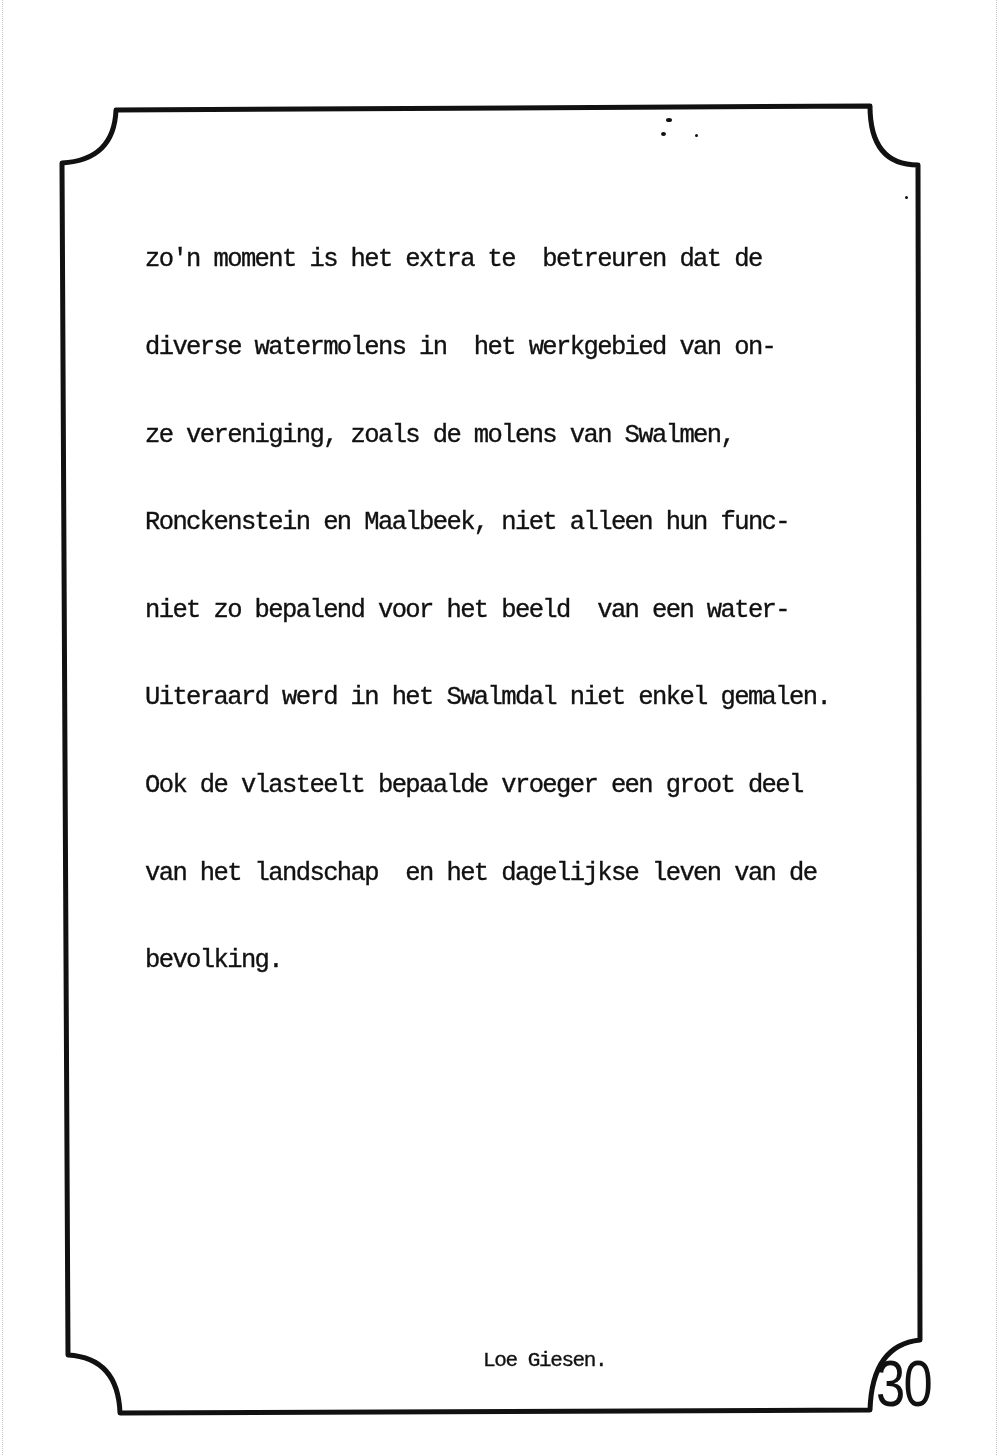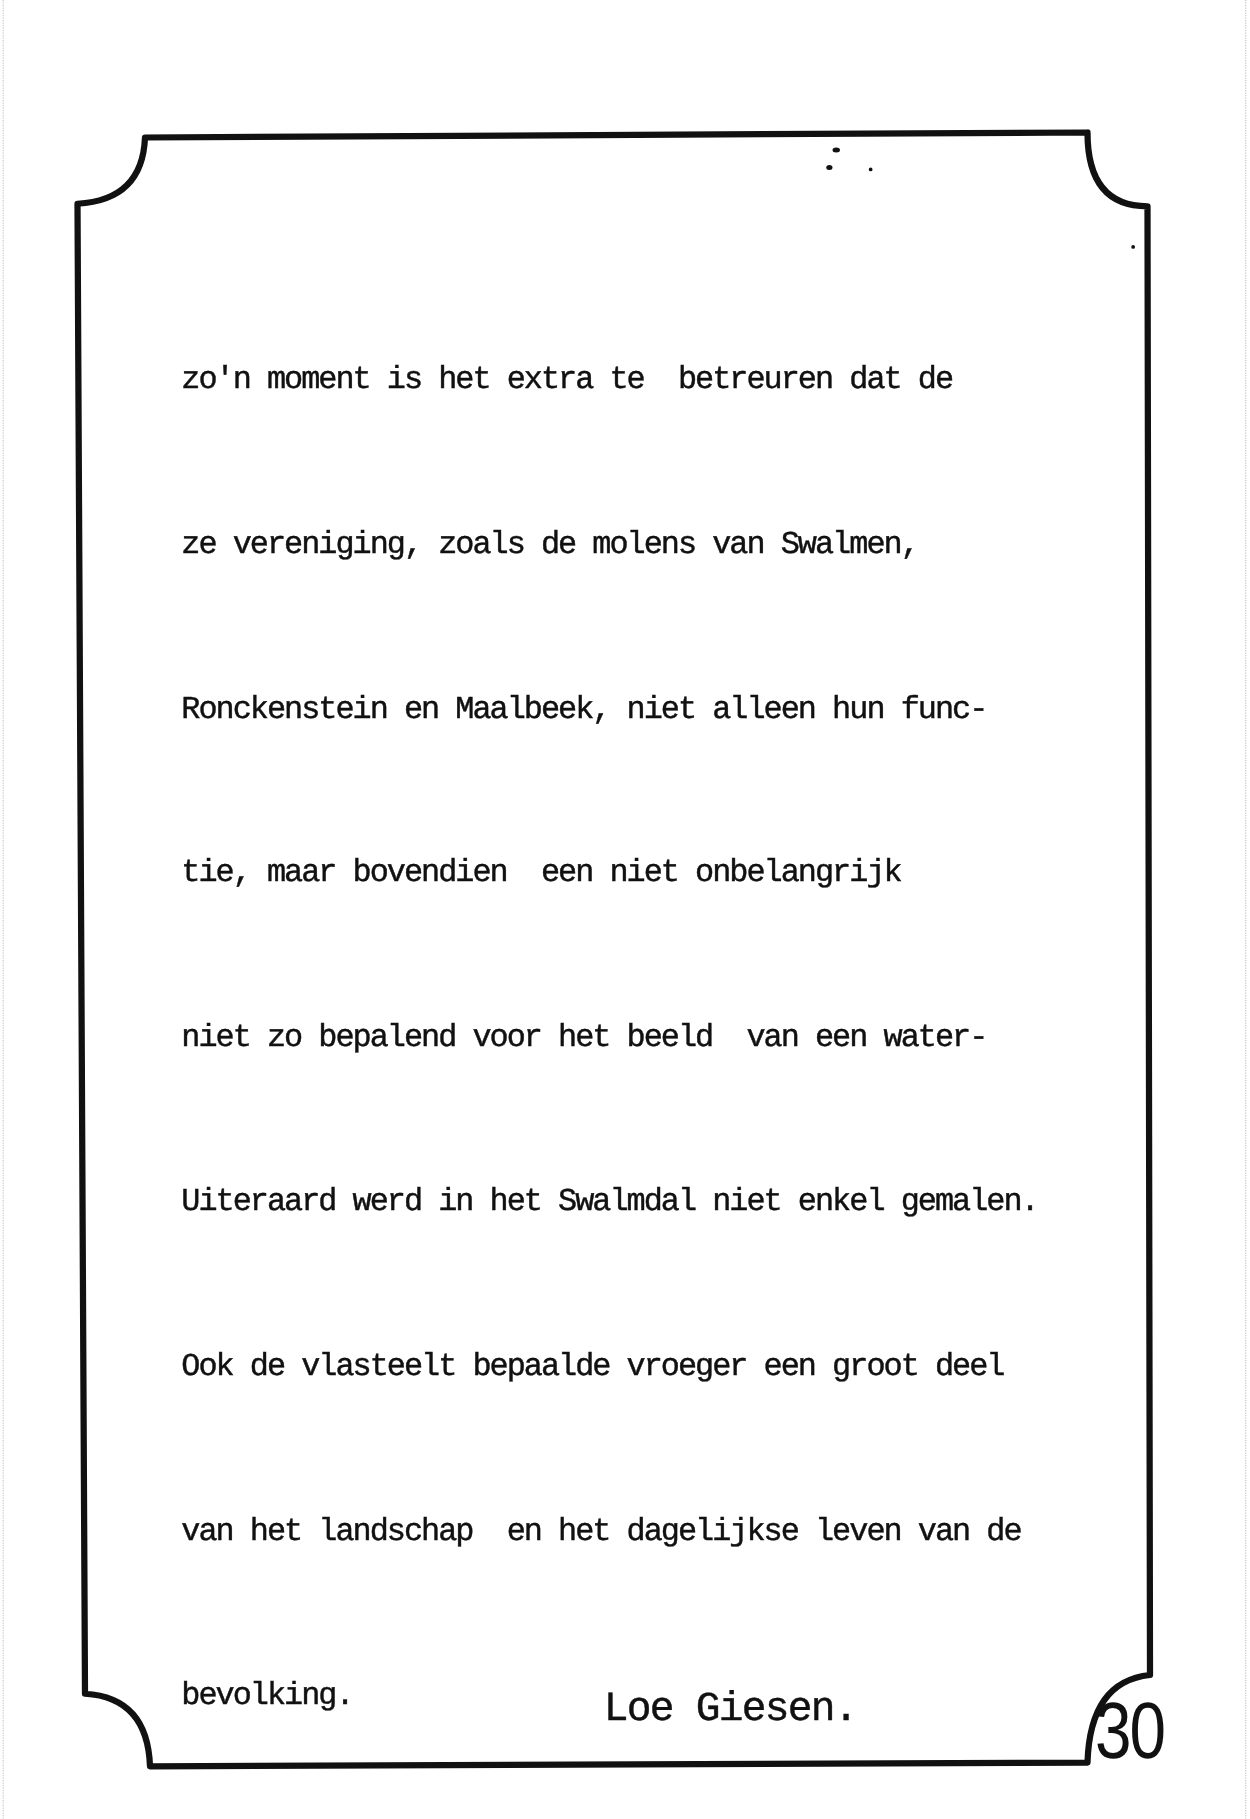--- a/index.html
+++ b/index.html
@@ -52,28 +52,27 @@
       line-height: 29.2px;
       letter-spacing: -1.6px;
       white-space: pre;
       color: #111;
       font-weight: normal;
       -webkit-text-stroke: 0.35px #111;
     }
     .line {
       display: block;
       height: 29.2px;
-      margin-top: 44px;
     }
     .signature {
       position: absolute;
       left: 483px;
       top: 1349px;
       font-family: "Liberation Mono", "DejaVu Sans Mono", monospace;
-      font-size: 33px;
+      font-size: 21px;
       letter-spacing: -1.4px;
       color: #111;
       -webkit-text-stroke: 0.35px #111;
       white-space: pre;
     }
     .page-number {
       position: absolute;
       left: 876px;
       top: 1352px;
       font-family: "Liberation Sans", "DejaVu Sans", sans-serif;
@@ -103,23 +102,23 @@
            Q 114 160 116 110 Z" fill="none" stroke="#111" stroke-width="5" stroke-linejoin="round"></path>
 </svg>
 
 <span class="speck" style="left:666px;top:118px;width:6px;height:4px;"></span>
 <span class="speck" style="left:661px;top:132px;width:5px;height:4px;"></span>
 <span class="speck" style="left:695px;top:134px;width:3px;height:3px;"></span>
 <span class="speck" style="left:905px;top:196px;width:3px;height:3px;"></span>
 
 <div class="body-text">
   <span class="line">zo'n moment is het extra te  betreuren dat de</span>
+  <span class="line">diverse watermolens in  het werkgebied van on-</span>
   <span class="line">ze vereniging, zoals de molens van Swalmen,</span>
   <span class="line">Ronckenstein en Maalbeek, niet alleen hun func-</span>
-  <span class="line">tie, maar bovendien  een niet onbelangrijk</span>
   <span class="line">niet zo bepalend voor het beeld  van een water-</span>
   <span class="line">Uiteraard werd in het Swalmdal niet enkel gemalen.</span>
   <span class="line">Ook de vlasteelt bepaalde vroeger een groot deel</span>
   <span class="line">van het landschap  en het dagelijkse leven van de</span>
   <span class="line">bevolking.</span>
   
   
   
   
   

